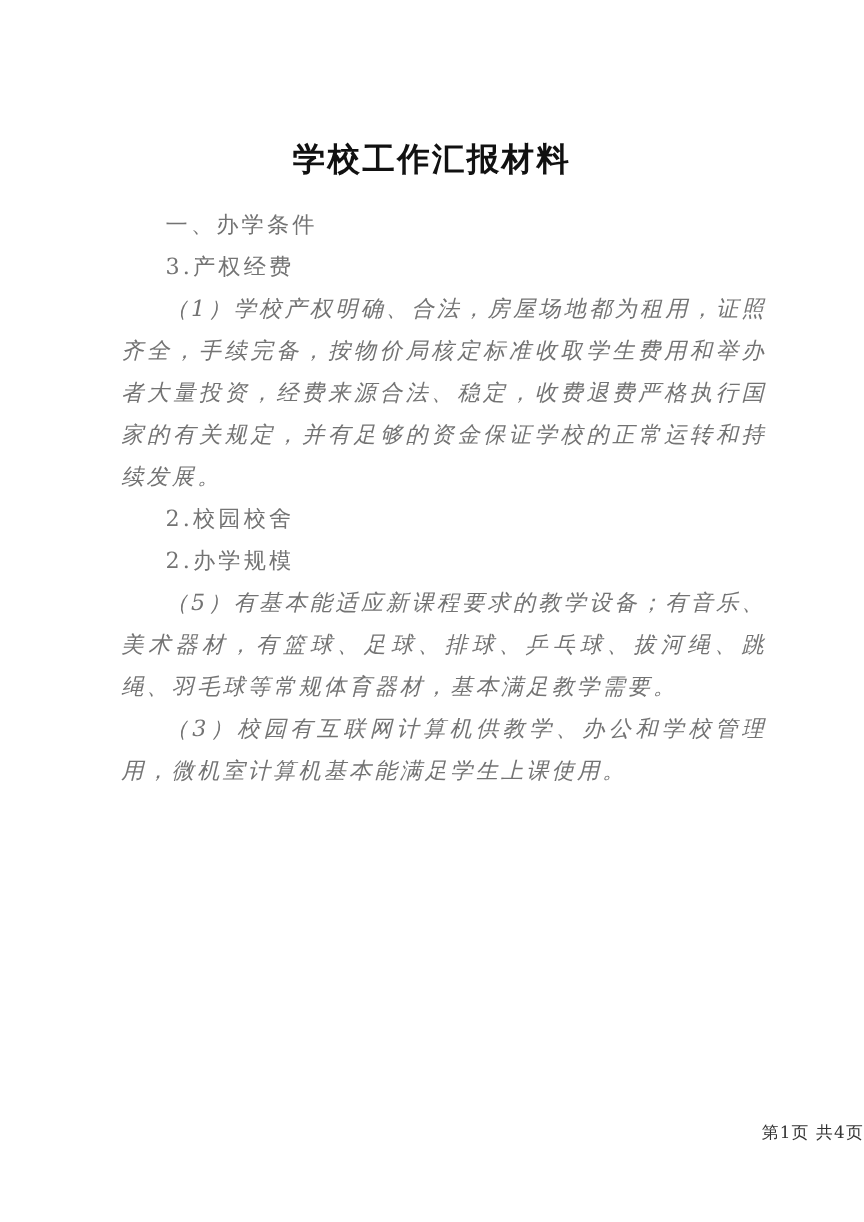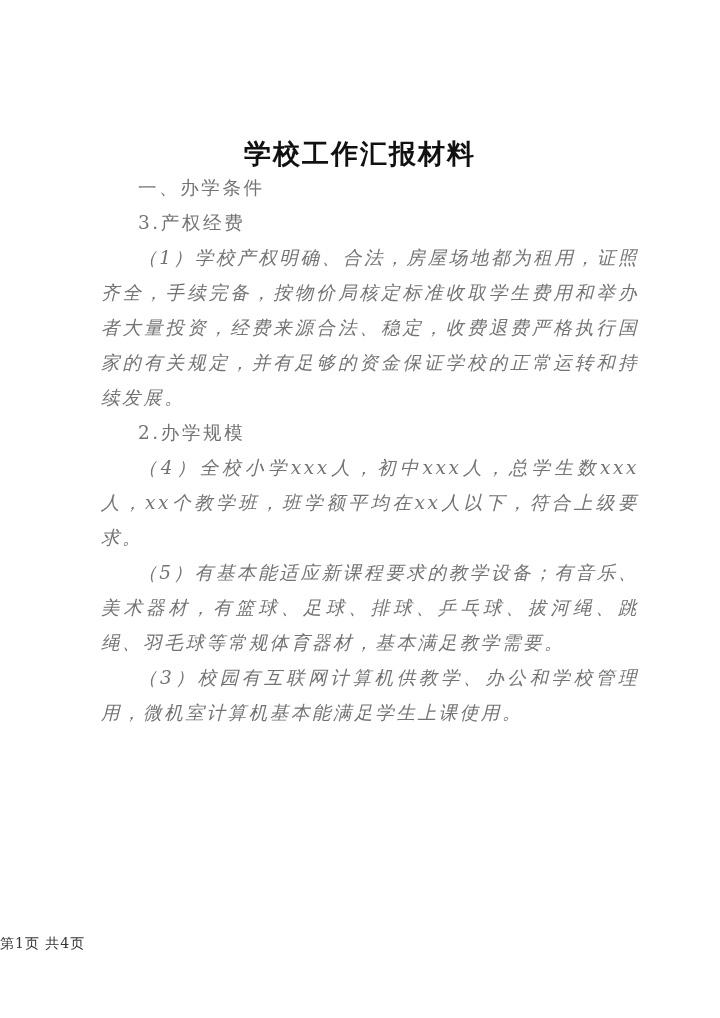--- a/index.html
+++ b/index.html
@@ -2,49 +2,49 @@
 <html><head>
   <meta charset="utf-8">
   <style>
     html, body { margin: 0; padding: 0; background: #ffffff; }
     body { width: 720px; height: 1018px; position: relative; overflow: hidden; }
     .page {
       position: absolute; left: 0; top: 0; width: 720px; height: 1018px; background: #fff;
       font-family: "DejaVu Serif", "Liberation Serif", serif; color: #1a1a1a;
     }
     .title {
-      position: absolute; left: 0; top: 136px; width: 720px; text-align: center;
+      position: absolute; left: 0; top: 115px; width: 720px; text-align: center;
       font-size: 27px; font-weight: bold; letter-spacing: 2px; color: #111;
     }
     .body {
       position: absolute; left: 101px; top: 170px; width: 538px;
       font-size: 18.5px; line-height: 35px; letter-spacing: 2.6px; color: #737373;
     }
     .p { margin: 0; text-align: justify; text-align-last: left; }
     .heading2 { text-indent: 37px; }
     .indent { text-indent: 37px; font-style: italic; }
     .h-first { text-indent: 37px; }
     .footer {
-      position: absolute; left: 0; top: 935px; width: 720px; text-align: left;
+      position: absolute; left: 0; top: 935px; width: 720px; text-align: right;
       font-size: 14px; color: #333; letter-spacing: 1px;
     }
   </style>
 </head>
 <body>
 
 <div class="page">
   <div class="title">学校工作汇报材料</div>
 
   <div class="body">
     <p class="p h-first">一、办学条件</p>
 
     <p class="p heading2">3.产权经费</p>
     <p class="p indent">（1）学校产权明确、合法，房屋场地都为租用，证照齐全，手续完备，按物价局核定标准收取学生费用和举办者大量投资，经费来源合法、稳定，收费退费严格执行国家的有关规定，并有足够的资金保证学校的正常运转和持续发展。</p>
 
+    <p class="p heading2">2.校园校舍</p>
 
     <p class="p heading2">2.办学规模</p>
-    <p class="p indent">（4）全校小学xxx人，初中xxx人，总学生数xxx人，xx个教学班，班学额平均在xx人以下，符合上级要求。</p>
     <p class="p indent">（5）有基本能适应新课程要求的教学设备；有音乐、美术器材，有篮球、足球、排球、乒乓球、拔河绳、跳绳、羽毛球等常规体育器材，基本满足教学需要。</p>
     <p class="p indent">（3）校园有互联网计算机供教学、办公和学校管理用，微机室计算机基本能满足学生上课使用。</p>
   </div>
 
   <div class="footer">第1页 共4页</div>
 </div>
 
 </body></html>

